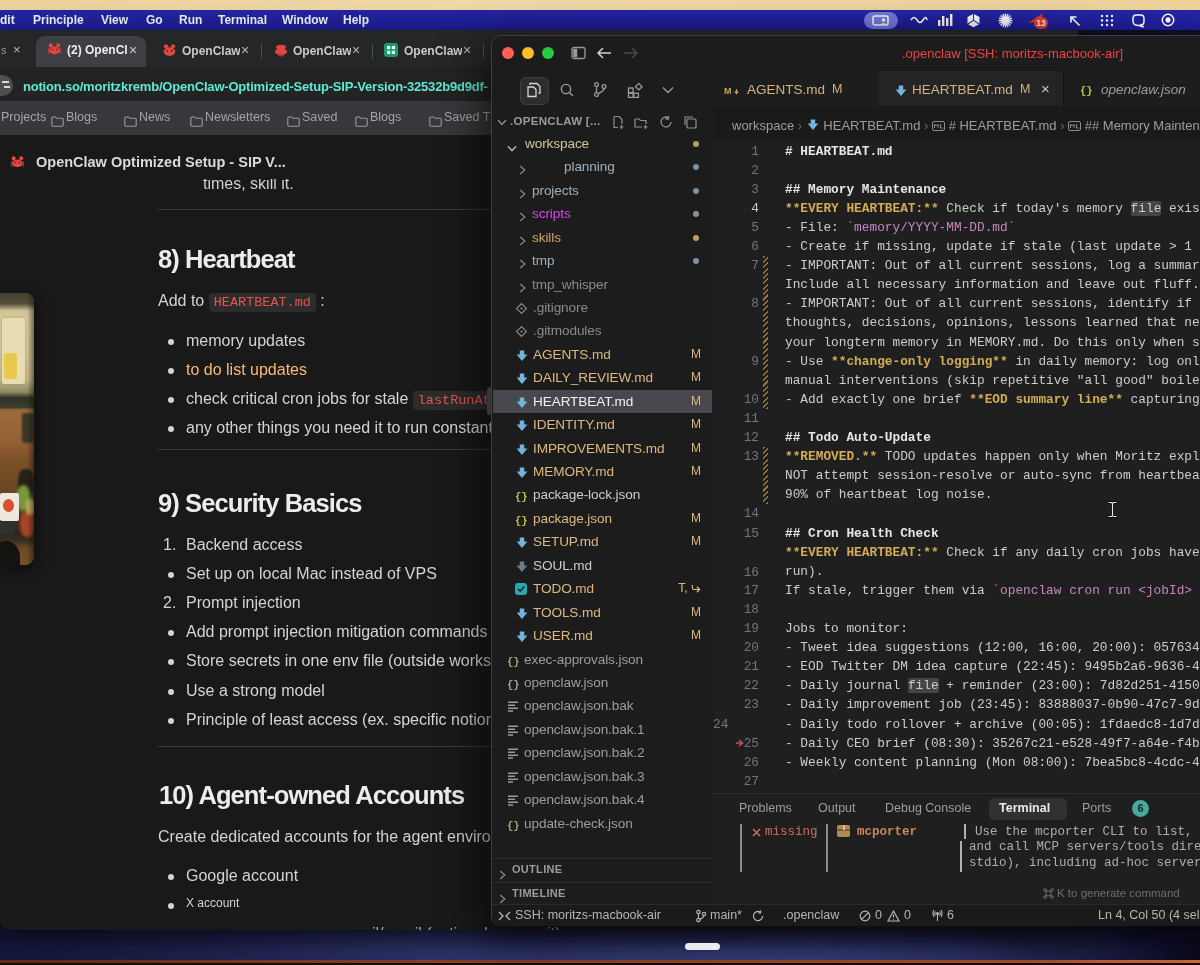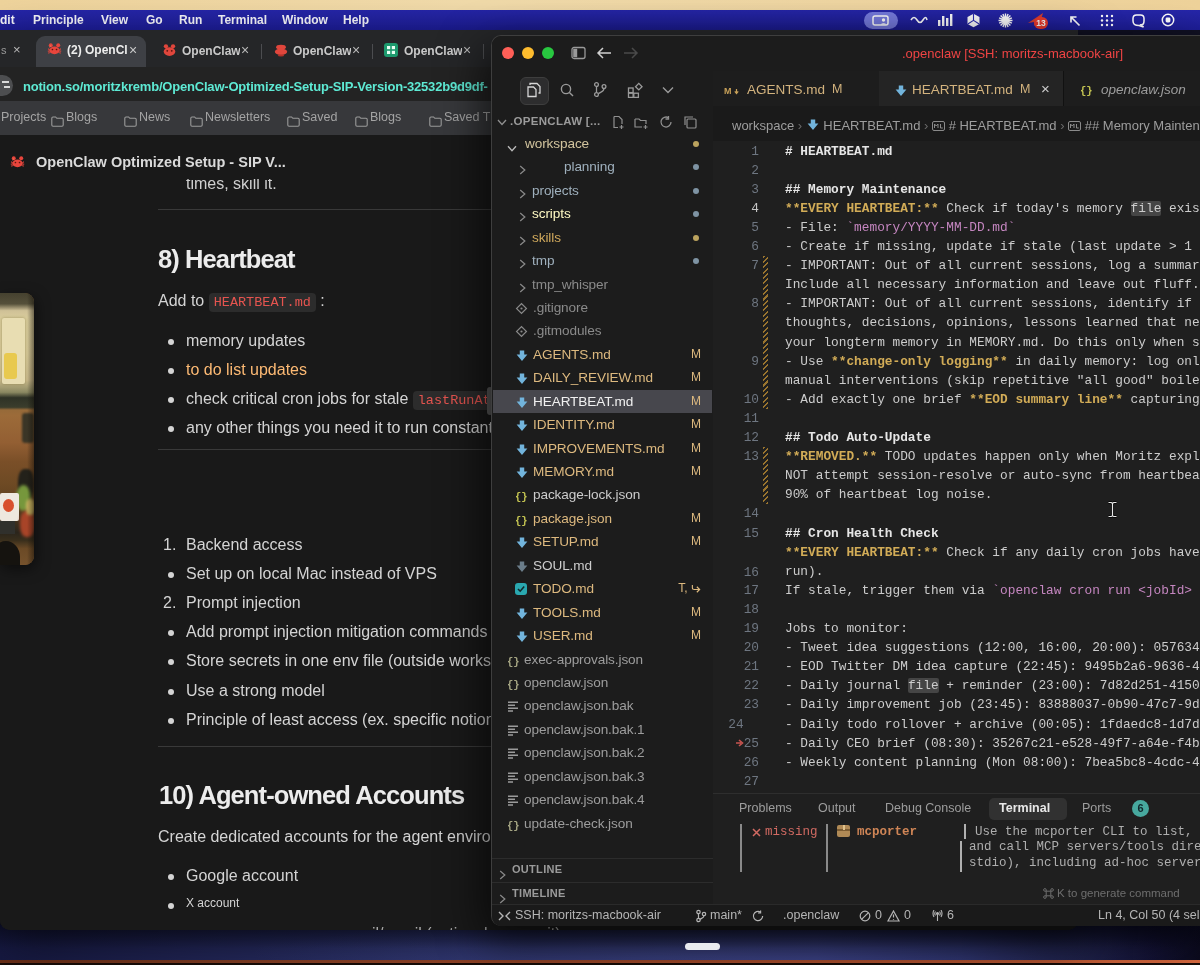--- a/index.html
+++ b/index.html
@@ -186,34 +186,35 @@
             <path d="M4.3 2.6 A2.6 2.6 0 0 1 2 5.8 Z" fill="#f06a50"></path>
             <ellipse cx="8" cy="9" rx="5.6" ry="4.1"></ellipse>
             <path d="M1.2 7.2 L2.6 8.4 M.8 9.6 L2.4 9.9 M1.4 12 L2.8 11.2 M14.8 7.2 L13.4 8.4 M15.2 9.6 L13.6 9.9 M14.6 12 L13.2 11.2" stroke="#e8453c" stroke-width="1.1"></path>
           </g>
           <circle cx="5.8" cy="8" r=".9" fill="#5c150f"></circle>
           <circle cx="10.2" cy="8" r=".9" fill="#5c150f"></circle>
         </svg>
       </div>
       <div class="abs nw" style="left:36px;top:19px;font-size:14.5px;font-weight:600;color:#dadada;">OpenClaw Optimized Setup - SIP V...</div>
       <div class="abs nw" style="left:186px;top:44px;height:14px;overflow:hidden;font-size:16px;color:#cfcfcf;">
-        <span style="display:block;margin-top:-4px;">times, skill it.</span>
+        <span style="display:block;margin-top:-4px;margin-left:17px;">times, skill it.</span>
       </div>
       <div class="abs" style="left:158px;top:74px;width:336px;height:1px;background:#393939;"></div>
       <div class="abs nw" style="left:158px;top:110px;font-size:25.5px;font-weight:700;color:#ececec;letter-spacing:-.9px;">8) Heartbeat</div>
       <div class="abs nw" style="left:158px;top:157px;font-size:16px;color:#d4d4d4;">Add to <span style="background:#2c2c2c;border-radius:4px;padding:2px 5px;font-family:'Liberation Mono',monospace;font-size:13.5px;color:#e5544f;">HEARTBEAT.md</span> :</div>
       <div class="abs" style="left:168px;top:204px;width:6px;height:6px;border-radius:50%;background:#d4d4d4;"></div>
       <div class="abs nw" style="left:186px;top:197px;font-size:16px;color:#d4d4d4;">memory updates</div>
       <div class="abs" style="left:168px;top:233px;width:6px;height:6px;border-radius:50%;background:#d4d4d4;"></div>
       <div class="abs nw" style="left:186px;top:226px;font-size:16px;color:#fdba74;">to do list updates</div>
       <div class="abs" style="left:168px;top:262px;width:6px;height:6px;border-radius:50%;background:#d4d4d4;"></div>
       <div class="abs nw" style="left:186px;top:255px;font-size:16px;color:#d4d4d4;">check critical cron jobs for stale <span style="background:#2c2c2c;border-radius:4px;padding:2px 5px;font-family:'Liberation Mono',monospace;font-size:13.5px;color:#e5544f;">lastRunAt&nbsp;timestamps</span></div>
       <div class="abs" style="left:168px;top:291px;width:6px;height:6px;border-radius:50%;background:#d4d4d4;"></div>
       <div class="abs nw" style="left:186px;top:284px;font-size:16px;color:#d4d4d4;">any other things you need it to run constantly</div>
       <div class="abs" style="left:158px;top:314px;width:336px;height:1px;background:#393939;"></div>
+      <div class="abs nw" style="left:158px;top:354px;font-size:25.5px;font-weight:700;color:#ececec;letter-spacing:-.9px;">9) Security Basics</div>
       <div class="abs nw" style="left:163px;top:401px;font-size:16px;color:#d4d4d4;">1.</div>
       <div class="abs nw" style="left:186px;top:401px;font-size:16px;color:#d4d4d4;">Backend access</div>
       <div class="abs" style="left:168px;top:437px;width:6px;height:6px;border-radius:50%;background:#d4d4d4;"></div>
       <div class="abs nw" style="left:186px;top:430px;font-size:16px;color:#d4d4d4;">Set up on local Mac instead of VPS</div>
       <div class="abs nw" style="left:163px;top:459px;font-size:16px;color:#d4d4d4;">2.</div>
       <div class="abs nw" style="left:186px;top:459px;font-size:16px;color:#d4d4d4;">Prompt injection</div>
       <div class="abs" style="left:168px;top:495px;width:6px;height:6px;border-radius:50%;background:#d4d4d4;"></div>
       <div class="abs nw" style="left:186px;top:488px;font-size:16px;color:#d4d4d4;">Add prompt injection mitigation commands</div>
       <div class="abs" style="left:168px;top:524px;width:6px;height:6px;border-radius:50%;background:#d4d4d4;"></div>
       <div class="abs nw" style="left:186px;top:517px;font-size:16px;color:#d4d4d4;">Store secrets in one env file (outside workspace)</div>
@@ -336,21 +337,21 @@
     <div class="abs nw" style="left:40px;top:123.4px;font-size:13.6px;letter-spacing:-.1px;color:#9fb0bd;margin-left:32px;">planning</div>
     <div class="abs" style="left:201px;top:128.4px;width:6px;height:6px;border-radius:50%;background:#7e93a3;"></div>
     <div class="abs" style="left:27px;top:148.9px;"><svg width="7" height="10" viewBox="0 0 7 10" style="display:inline">
         <path d="M1.2 1 L5.8 5 L1.2 9" fill="none" stroke="#888" stroke-width="1.3"></path>
       </svg></div>
     <div class="abs nw" style="left:40px;top:146.9px;font-size:13.6px;letter-spacing:-.1px;color:#9fb0bd;">projects</div>
     <div class="abs" style="left:201px;top:151.9px;width:6px;height:6px;border-radius:50%;background:#7e93a3;"></div>
     <div class="abs" style="left:27px;top:172.3px;"><svg width="7" height="10" viewBox="0 0 7 10" style="display:inline">
         <path d="M1.2 1 L5.8 5 L1.2 9" fill="none" stroke="#888" stroke-width="1.3"></path>
       </svg></div>
-    <div class="abs nw" style="left:40px;top:170.3px;font-size:13.6px;letter-spacing:-.1px;color:#fef9c3;">scripts</div>
+    <div class="abs nw" style="left:40px;top:170.3px;font-size:13.6px;letter-spacing:-.1px;color:#d946ef;">scripts</div>
     <div class="abs" style="left:201px;top:175.3px;width:6px;height:6px;border-radius:50%;background:#7e93a3;"></div>
     <div class="abs" style="left:27px;top:195.7px;"><svg width="7" height="10" viewBox="0 0 7 10" style="display:inline">
         <path d="M1.2 1 L5.8 5 L1.2 9" fill="none" stroke="#888" stroke-width="1.3"></path>
       </svg></div>
     <div class="abs nw" style="left:40px;top:193.7px;font-size:13.6px;letter-spacing:-.1px;color:#d0a95c;">skills</div>
     <div class="abs" style="left:201px;top:198.7px;width:6px;height:6px;border-radius:50%;background:#bba35e;"></div>
     <div class="abs" style="left:27px;top:219.1px;"><svg width="7" height="10" viewBox="0 0 7 10" style="display:inline">
         <path d="M1.2 1 L5.8 5 L1.2 9" fill="none" stroke="#888" stroke-width="1.3"></path>
       </svg></div>
     <div class="abs nw" style="left:40px;top:217.1px;font-size:13.6px;letter-spacing:-.1px;color:#9fb0bd;">tmp</div>
@@ -613,21 +614,21 @@
       <div class="abs nw" style="left:0;top:478.0px;width:46px;text-align:right;font-family:'Liberation Mono',monospace;font-size:12.8px;line-height:19.1px;color:#6e7681;">19</div>
       <div class="abs nw" style="left:72px;top:478.0px;font-family:'Liberation Mono',monospace;font-size:12.8px;line-height:19.1px;color:#cccccc;">Jobs&nbsp;to&nbsp;monitor:</div>
       <div class="abs nw" style="left:0;top:497.1px;width:46px;text-align:right;font-family:'Liberation Mono',monospace;font-size:12.8px;line-height:19.1px;color:#6e7681;">20</div>
       <div class="abs nw" style="left:72px;top:497.1px;font-family:'Liberation Mono',monospace;font-size:12.8px;line-height:19.1px;color:#cccccc;">-&nbsp;Tweet&nbsp;idea&nbsp;suggestions&nbsp;(12:00,&nbsp;16:00,&nbsp;20:00):&nbsp;0576345b-9d2e-4f6a</div>
       <div class="abs nw" style="left:0;top:516.2px;width:46px;text-align:right;font-family:'Liberation Mono',monospace;font-size:12.8px;line-height:19.1px;color:#6e7681;">21</div>
       <div class="abs nw" style="left:72px;top:516.2px;font-family:'Liberation Mono',monospace;font-size:12.8px;line-height:19.1px;color:#cccccc;">-&nbsp;EOD&nbsp;Twitter&nbsp;DM&nbsp;idea&nbsp;capture&nbsp;(22:45):&nbsp;9495b2a6-9636-4a21-b8e3-1c</div>
       <div class="abs nw" style="left:0;top:535.3px;width:46px;text-align:right;font-family:'Liberation Mono',monospace;font-size:12.8px;line-height:19.1px;color:#6e7681;">22</div>
       <div class="abs nw" style="left:72px;top:535.3px;font-family:'Liberation Mono',monospace;font-size:12.8px;line-height:19.1px;color:#cccccc;">-&nbsp;Daily&nbsp;journal&nbsp;<span style="background:rgba(150,150,150,.32);border-radius:2px;">file</span>&nbsp;+&nbsp;reminder&nbsp;(23:00):&nbsp;7d82d251-4150-4b6c-9e2a-3f</div>
       <div class="abs nw" style="left:0;top:554.4px;width:46px;text-align:right;font-family:'Liberation Mono',monospace;font-size:12.8px;line-height:19.1px;color:#6e7681;">23</div>
       <div class="abs nw" style="left:72px;top:554.4px;font-family:'Liberation Mono',monospace;font-size:12.8px;line-height:19.1px;color:#cccccc;">-&nbsp;Daily&nbsp;improvement&nbsp;job&nbsp;(23:45):&nbsp;83888037-0b90-47c7-9d4e-2a6f8b</div>
-      <div class="abs nw" style="left:0;top:573.5px;width:46px;text-align:center;font-family:'Liberation Mono',monospace;font-size:12.8px;line-height:19.1px;color:#6e7681;">24</div>
+      <div class="abs nw" style="left:0;top:573.5px;width:46px;text-align:left;font-family:'Liberation Mono',monospace;font-size:12.8px;line-height:19.1px;color:#6e7681;">24</div>
       <div class="abs nw" style="left:72px;top:573.5px;font-family:'Liberation Mono',monospace;font-size:12.8px;line-height:19.1px;color:#cccccc;">-&nbsp;Daily&nbsp;todo&nbsp;rollover&nbsp;+&nbsp;archive&nbsp;(00:05):&nbsp;1fdaedc8-1d7d-4c3b-8e9a</div>
       <div class="abs nw" style="left:0;top:592.6px;width:46px;text-align:right;font-family:'Liberation Mono',monospace;font-size:12.8px;line-height:19.1px;color:#6e7681;">25</div>
       <div class="abs nw" style="left:72px;top:592.6px;font-family:'Liberation Mono',monospace;font-size:12.8px;line-height:19.1px;color:#cccccc;">-&nbsp;Daily&nbsp;CEO&nbsp;brief&nbsp;(08:30):&nbsp;35267c21-e528-49f7-a64e-f4b8d2c91e37</div>
       <div class="abs nw" style="left:0;top:611.7px;width:46px;text-align:right;font-family:'Liberation Mono',monospace;font-size:12.8px;line-height:19.1px;color:#6e7681;">26</div>
       <div class="abs nw" style="left:72px;top:611.7px;font-family:'Liberation Mono',monospace;font-size:12.8px;line-height:19.1px;color:#cccccc;">-&nbsp;Weekly&nbsp;content&nbsp;planning&nbsp;(Mon&nbsp;08:00):&nbsp;7bea5bc8-4cdc-41f5-9a8e-6d</div>
       <div class="abs nw" style="left:0;top:630.8px;width:46px;text-align:right;font-family:'Liberation Mono',monospace;font-size:12.8px;line-height:19.1px;color:#6e7681;">27</div>
       <div class="abs" style="left:50px;top:115.1px;width:5px;height:152.8px;background:repeating-linear-gradient(135deg,#99742e 0 1.5px,rgba(0,0,0,0) 1.5px 3.8px);"></div>
       <div class="abs" style="left:50px;top:306.1px;width:5px;height:57.3px;background:repeating-linear-gradient(135deg,#99742e 0 1.5px,rgba(0,0,0,0) 1.5px 3.8px);"></div>
       <svg class="abs" style="left:23px;top:598.1px;" width="8" height="8" viewBox="0 0 8 8">
         <path d="M0 4 H5 M3 1 L6.5 4 L3 7" stroke="#c75450" stroke-width="1.6" fill="none"></path>

